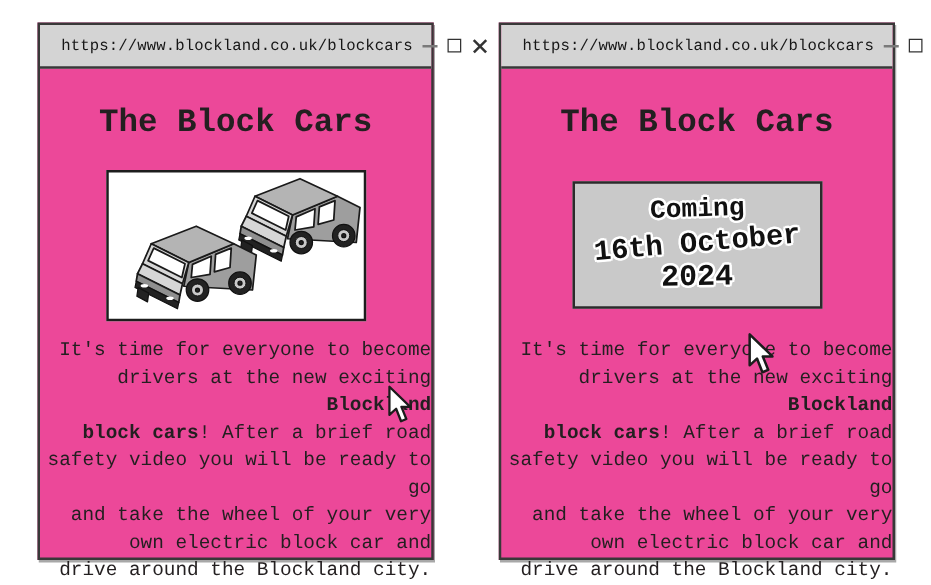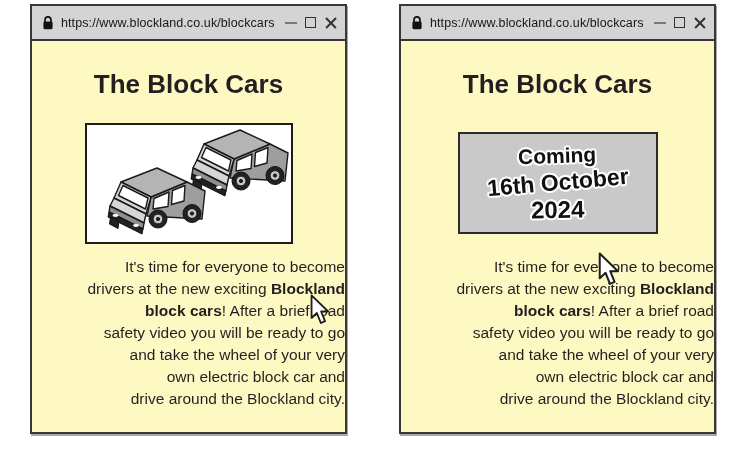--- a/index.html
+++ b/index.html
@@ -15,23 +15,24 @@
     --control-dim:#7a7a7a;
   }
   *{box-sizing:border-box;margin:0;padding:0;}
   html,body{width:745px;height:468px;}
   body{
     position:relative;overflow:hidden;background:#ffffff;
     font-family:"Liberation Sans","DejaVu Sans",sans-serif;
     color:var(--text);
   }
   .window{
-    position:absolute;top:4px;width:317px;height:430px;
-    background:#fef9c3;border:2px solid var(--window-border);
+    position:absolute;top:18px;width:317px;height:430px;
+    background:#ec4899;border:2px solid var(--window-border);
     box-shadow:1px 2px 0 #a8a8a8;
+    font-family:Liberation Mono, monospace;
   }
   .window.left{left:30px;}
   .window.right{left:399px;}
   .titlebar{
     height:35px;background:var(--titlebar-bg);
     border-bottom:2px solid var(--window-border);
     display:flex;align-items:center;padding:0 8px 0 10px;gap:7px;
   }
   .url{
     font-size:12.5px;letter-spacing:0.1px;color:#161616;white-space:nowrap;

